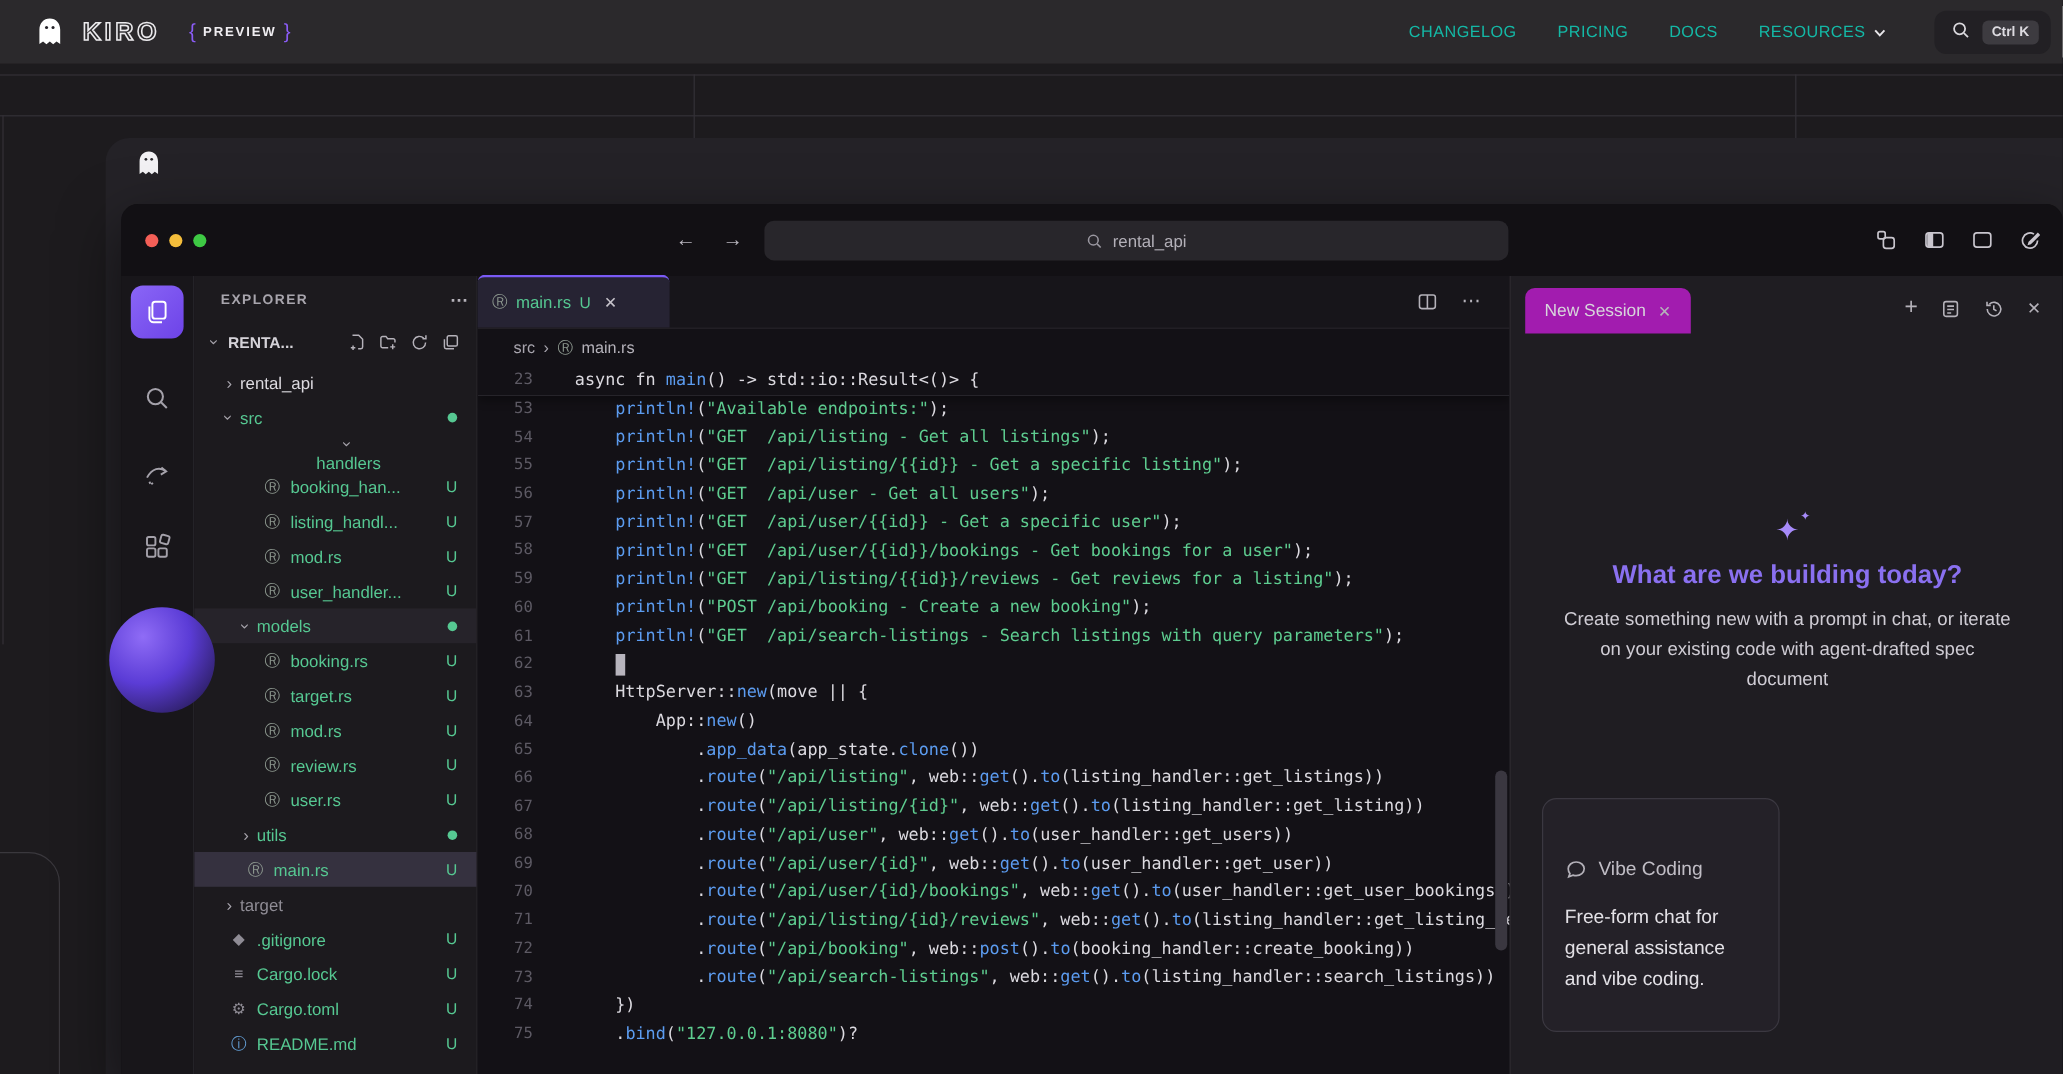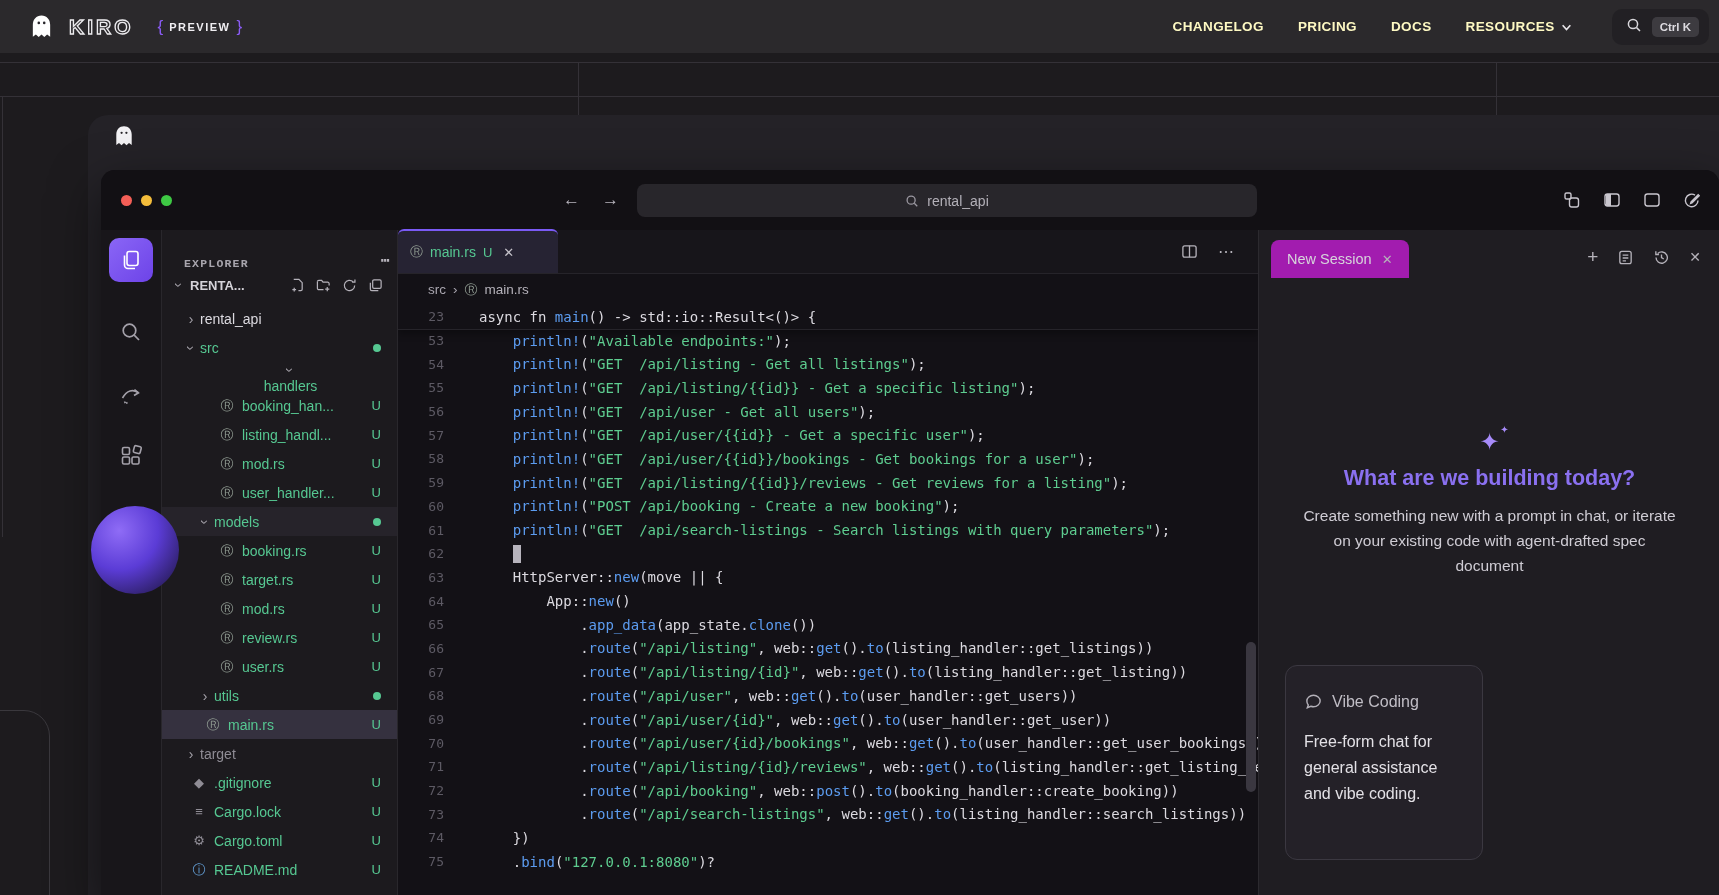--- a/index.html
+++ b/index.html
@@ -17,21 +17,21 @@
   .nav { position:absolute; left:0; top:0; width:1719px; height:53px; background:#2b292c;
     display:flex; align-items:center; z-index:2; }
   .nav-left { display:flex; align-items:center; gap:14px; padding-left:28px; }
   .kiro-ghost { width:27px; height:27px; }
   .kiro-word { font-size:21px; font-weight:800; letter-spacing:3px; color:transparent;
     -webkit-text-stroke:1.3px #ecebee; }
   .preview { display:flex; align-items:center; gap:6px; margin-left:10px; }
   .preview .brace { color:#8b5cf6; font-size:17px; font-weight:400; }
   .preview .plabel { color:#f0eef2; font-size:11px; font-weight:700; letter-spacing:1.5px; }
   .nav-right { margin-left:auto; display:flex; align-items:center; gap:34px; padding-right:10px; }
-  .nav-link { color:#fef9c3; font-size:13.5px; font-weight:700; letter-spacing:.4px; cursor:pointer;
+  .nav-link { color:#14b8a6; font-size:13.5px; font-weight:400; letter-spacing:.4px; cursor:pointer;
     display:flex; align-items:center; gap:6px; }
   .nav-link svg { margin-top:1px; }
   .nav-search { display:flex; gap:10px; background:#222024; border-radius:10px;
     padding:8px 10px 8px 14px; margin-left:6px; cursor:pointer; }
   .kbd { background:#3d3b40; color:#dddbe0; font-size:11.5px; font-weight:700;
     padding:4px 8px; border-radius:5px; }
   .cta-sliver { position:absolute; left:1699px; top:5px; width:140px; height:43px;
     background:#ffffff; border-radius:10px; }
 
   
@@ -62,22 +62,22 @@
   .activity { width:61px; background:#18161a; border-right:1px solid #29272c;
     display:flex; flex-direction:column; align-items:center; padding-top:8px; }
   .act-tile { width:44px; height:44px; border-radius:10px;
     background:linear-gradient(135deg,#8a66f6,#6d43e8);
     display:flex; align-items:center; justify-content:center; cursor:pointer; }
   .aicon { margin-top:38px; color:#a4a1aa; cursor:pointer; display:flex; }
 
   
   .expl { width:236px; background:#1c1a1e; border-right:1px solid #29272c; position:relative;
     font-size:14px; }
-  .expl-head { height:40px; display:flex; align-items:flex-end; padding:0 6px 0 22px;
-    color:#a8a5ad; font-size:11.5px; letter-spacing:1.2px; font-weight:700;font-family:Liberation Mono, monospace; }
+  .expl-head { height:40px; display:flex; align-items:center; padding:0 6px 0 22px;
+    color:#a8a5ad; font-size:11.5px; letter-spacing:1.2px; font-weight:700; }
   .expl-dots { margin-left:auto; color:#b5b2ba; font-size:15px; letter-spacing:1px; cursor:pointer; }
   .expl-section { height:30px; display:flex; align-items:center; padding:0 14px 0 10px; }
   .expl-section .chev { margin-right:4px; }
   .sec-label { color:#d5d3d9; font-weight:700; font-size:13px; }
   .sec-icons { margin-left:auto; display:flex; gap:11px; color:#b5b2ba; }
   .sec-icons .ic { cursor:pointer; display:flex; }
   .tree { padding-top:4px; }
   .trow { height:29px; display:flex; align-items:center; cursor:pointer; padding-right:16px; }
   .trow.hl { background:#26232a; }
   .trow.sel { background:#35313f; }
@@ -141,21 +141,21 @@
   .sparkle .mini { position:absolute; font-size:10px; top:-4px; right:-9px; }
   .pheading { margin-top:10px; color:#8a70f0; font-size:21.5px; font-weight:700; }
   .psub { margin:12px auto 0; width:382px; color:#cfccd4; font-size:15.5px; line-height:25px; }
 
   .cards { position:absolute; left:26px; top:435px; display:flex; gap:15px; }
   .card { width:198px; height:195px; border-radius:12px; padding:26px 18px 0 18px; cursor:pointer;
     position:relative; }
   .card.plain { background:#242128; border:1px solid #3b3841; }
   .card.selected { width:205px; background:#2b2339; border:1.5px solid #7c55f4; }
   .card-title { display:flex; align-items:center; gap:9px; font-size:16px; }
-  .card.plain .card-title { color:#c0bdc5; }
+  .card.plain .card-title { color:#c0bdc5;margin-top:23px; }
   .card.selected .card-title { color:#c3b4f4; }
   .card-body { margin-top:18px; color:#e3e1e6; font-size:16px; line-height:26px; }
   .badge { position:absolute; top:9px; right:7px; width:36px; height:36px; border-radius:50%;
     background:#7445f0; color:#fff; display:flex; align-items:center; justify-content:center;
     font-size:16px; font-weight:700; }
 
   
   .sphere { position:absolute; left:91px; top:506px; width:88px; height:88px; border-radius:50%;
     z-index:6;
     background:radial-gradient(circle at 32% 28%, #8f6cf6 0%, #5b3cd6 45%, #2a1d5e 85%, #1d1540 100%); }

